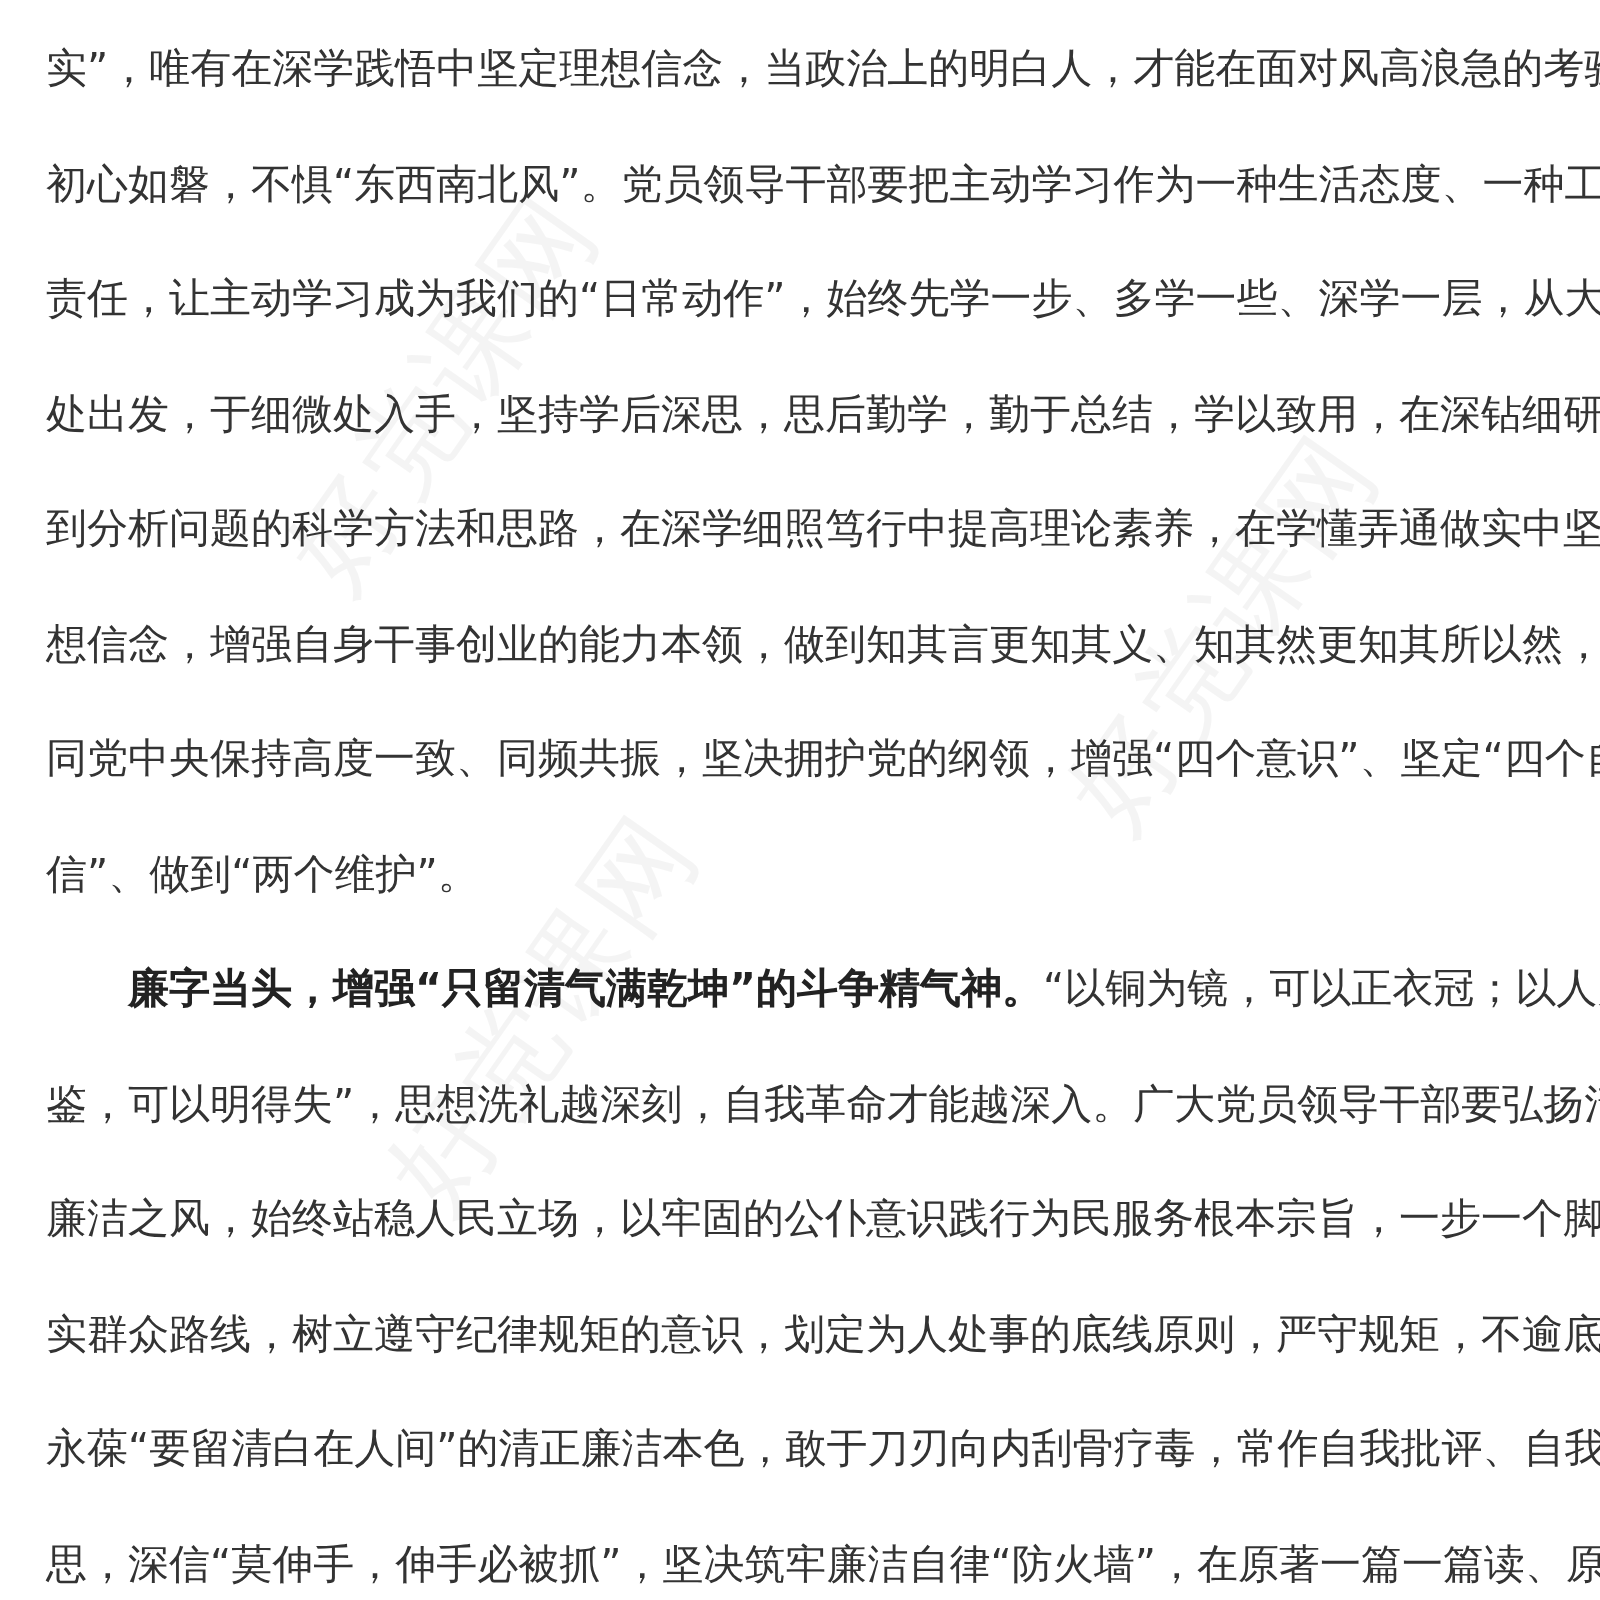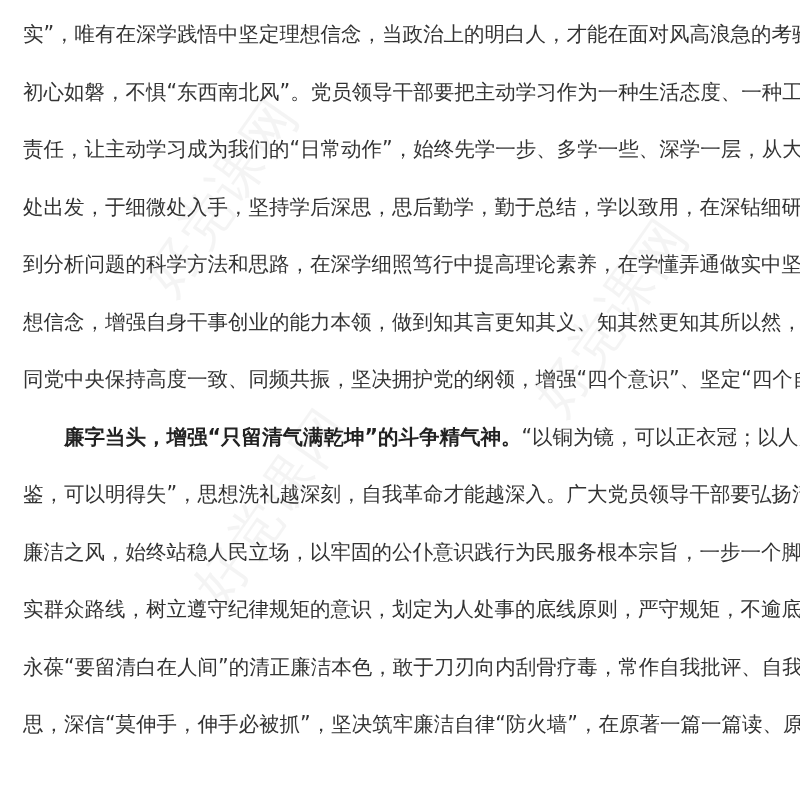--- a/index.html
+++ b/index.html
@@ -72,20 +72,21 @@
 <div class="page">
 
   <div class="para">
     <span class="line">实”，唯有在深学践悟中坚定理想信念，当政治上的明白人，才能在面对风高浪急的考验时</span>
     <span class="line">初心如磐，不惧“东西南北风”。党员领导干部要把主动学习作为一种生活态度、一种工作</span>
     <span class="line">责任，让主动学习成为我们的“日常动作”，始终先学一步、多学一些、深学一层，从大局</span>
     <span class="line">处出发，于细微处入手，坚持学后深思，思后勤学，勤于总结，学以致用，在深钻细研中学</span>
     <span class="line">到分析问题的科学方法和思路，在深学细照笃行中提高理论素养，在学懂弄通做实中坚定理</span>
     <span class="line">想信念，增强自身干事创业的能力本领，做到知其言更知其义、知其然更知其所以然，始终</span>
     <span class="line">同党中央保持高度一致、同频共振，坚决拥护党的纲领，增强“四个意识”、坚定“四个自</span>
+    <span class="line last">信”、做到“两个维护”。</span>
   </div>
 
   <div class="para">
     <span class="line indent"><span class="bold">廉字当头，增强“只留清气满乾坤”的斗争精气神。</span><span>“以铜为镜，可以正衣冠；以人为</span></span>
     <span class="line">鉴，可以明得失”，思想洗礼越深刻，自我革命才能越深入。广大党员领导干部要弘扬清正</span>
     <span class="line">廉洁之风，始终站稳人民立场，以牢固的公仆意识践行为民服务根本宗旨，一步一个脚印走</span>
     <span class="line">实群众路线，树立遵守纪律规矩的意识，划定为人处事的底线原则，严守规矩，不逾底线，</span>
     <span class="line">永葆“要留清白在人间”的清正廉洁本色，敢于刀刃向内刮骨疗毒，常作自我批评、自我反</span>
     <span class="line">思，深信“莫伸手，伸手必被抓”，坚决筑牢廉洁自律“防火墙”，在原著一篇一篇读、原</span>
   </div>

